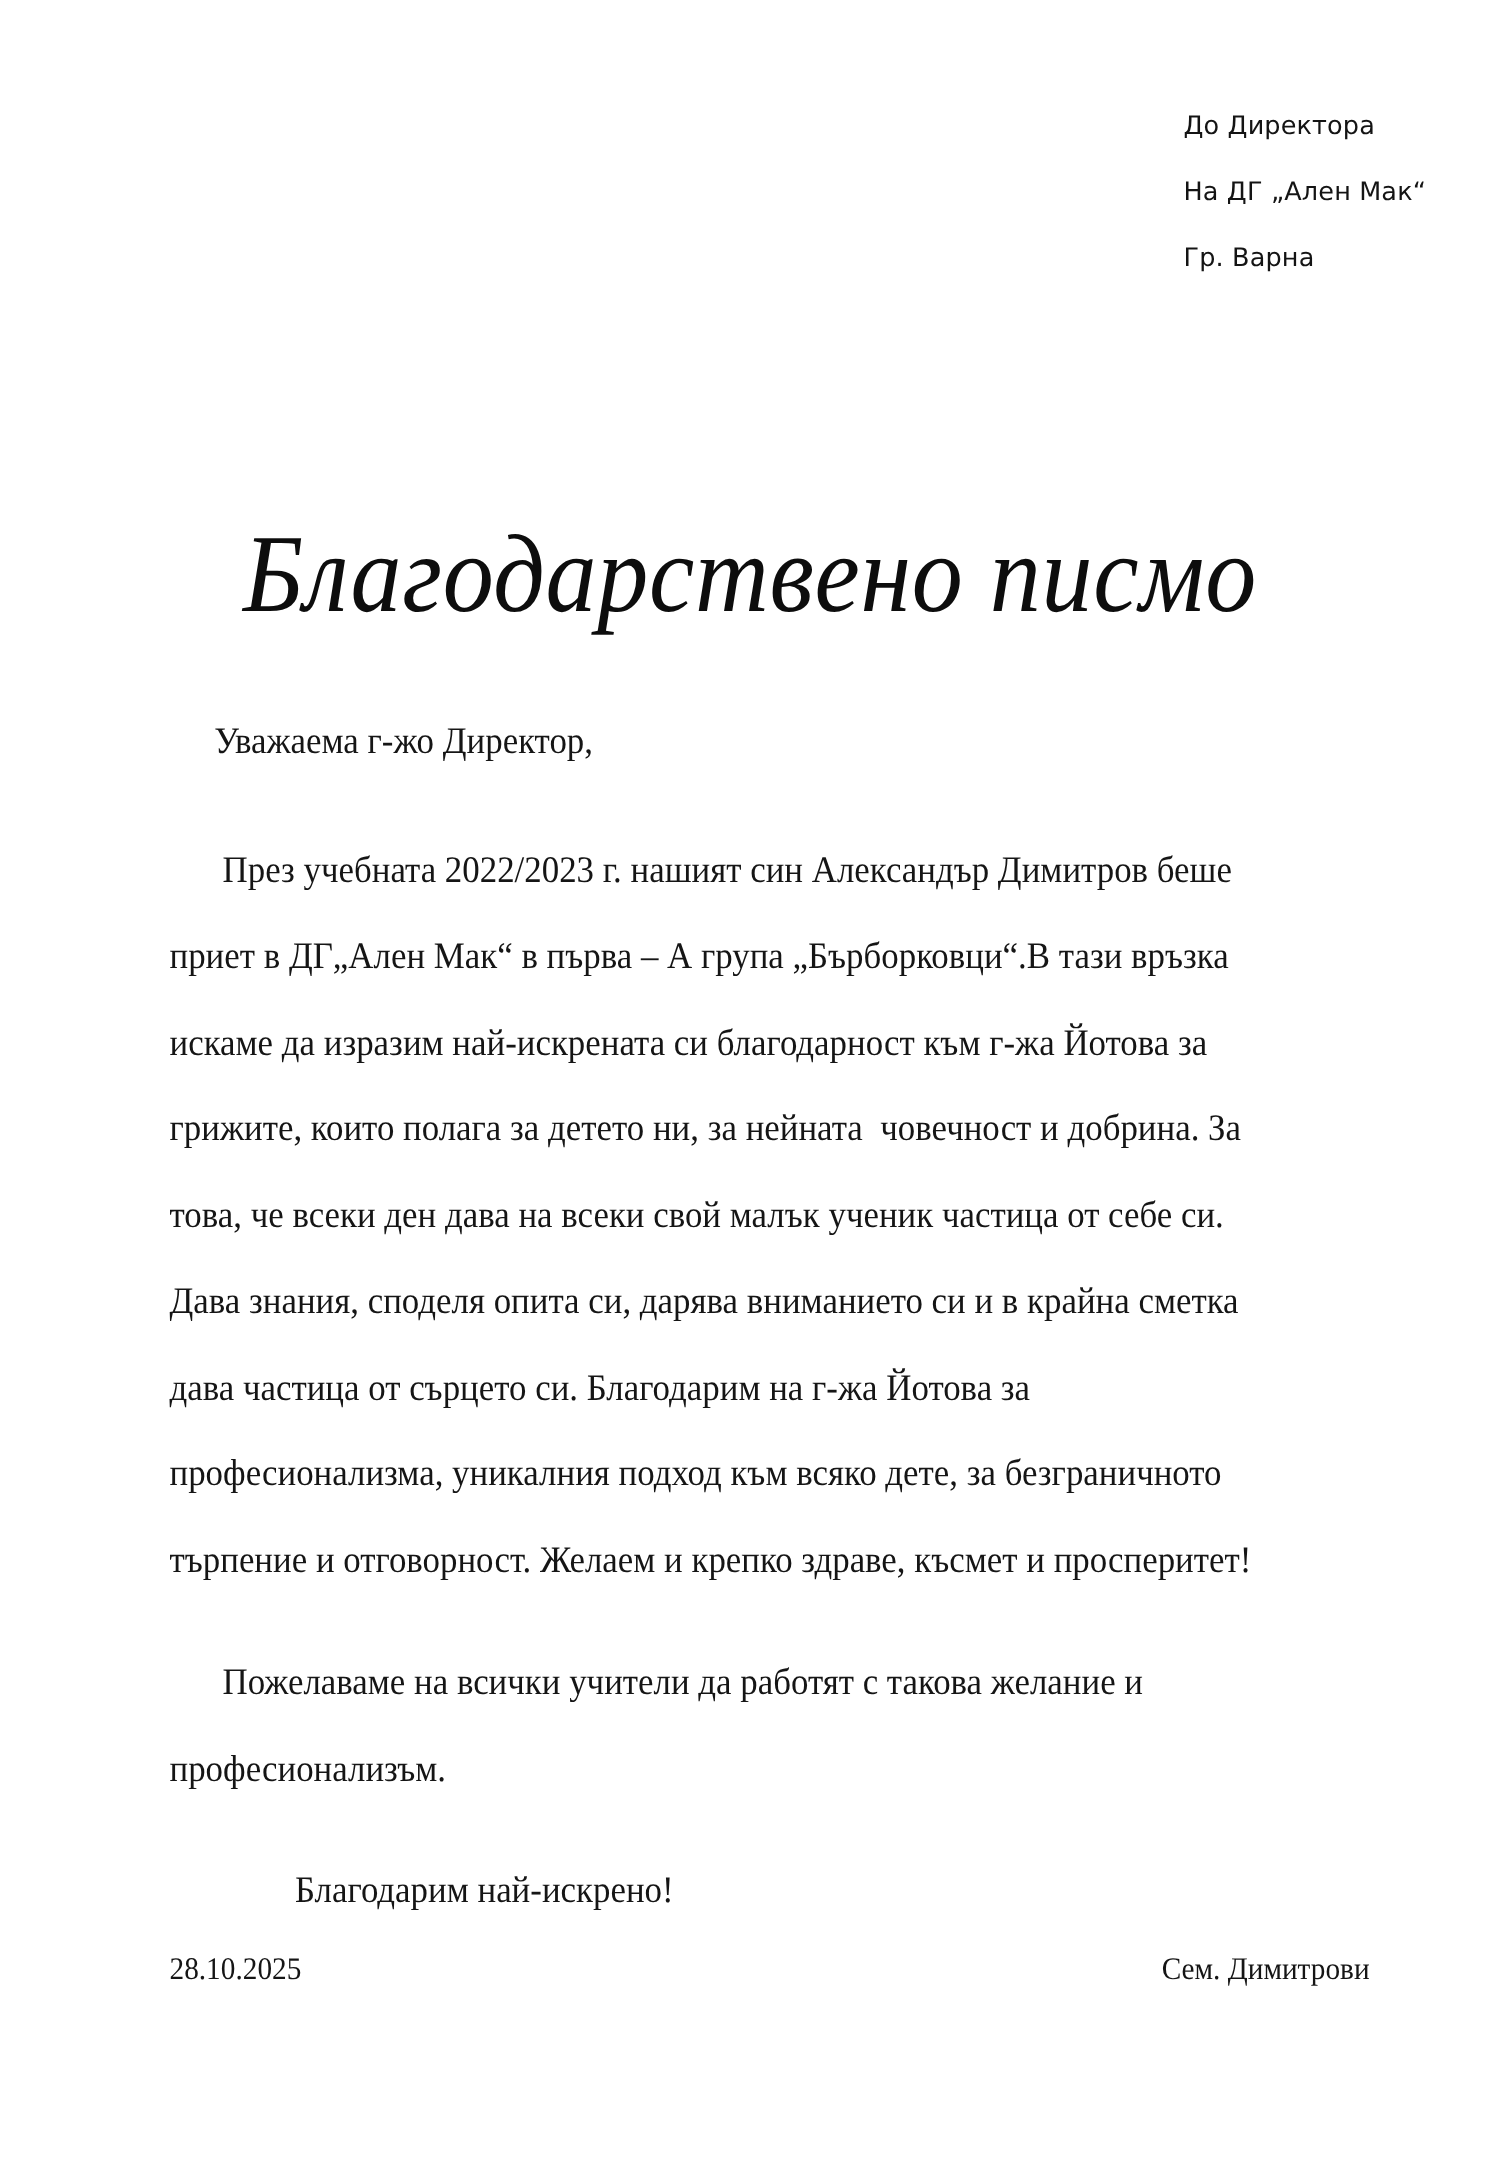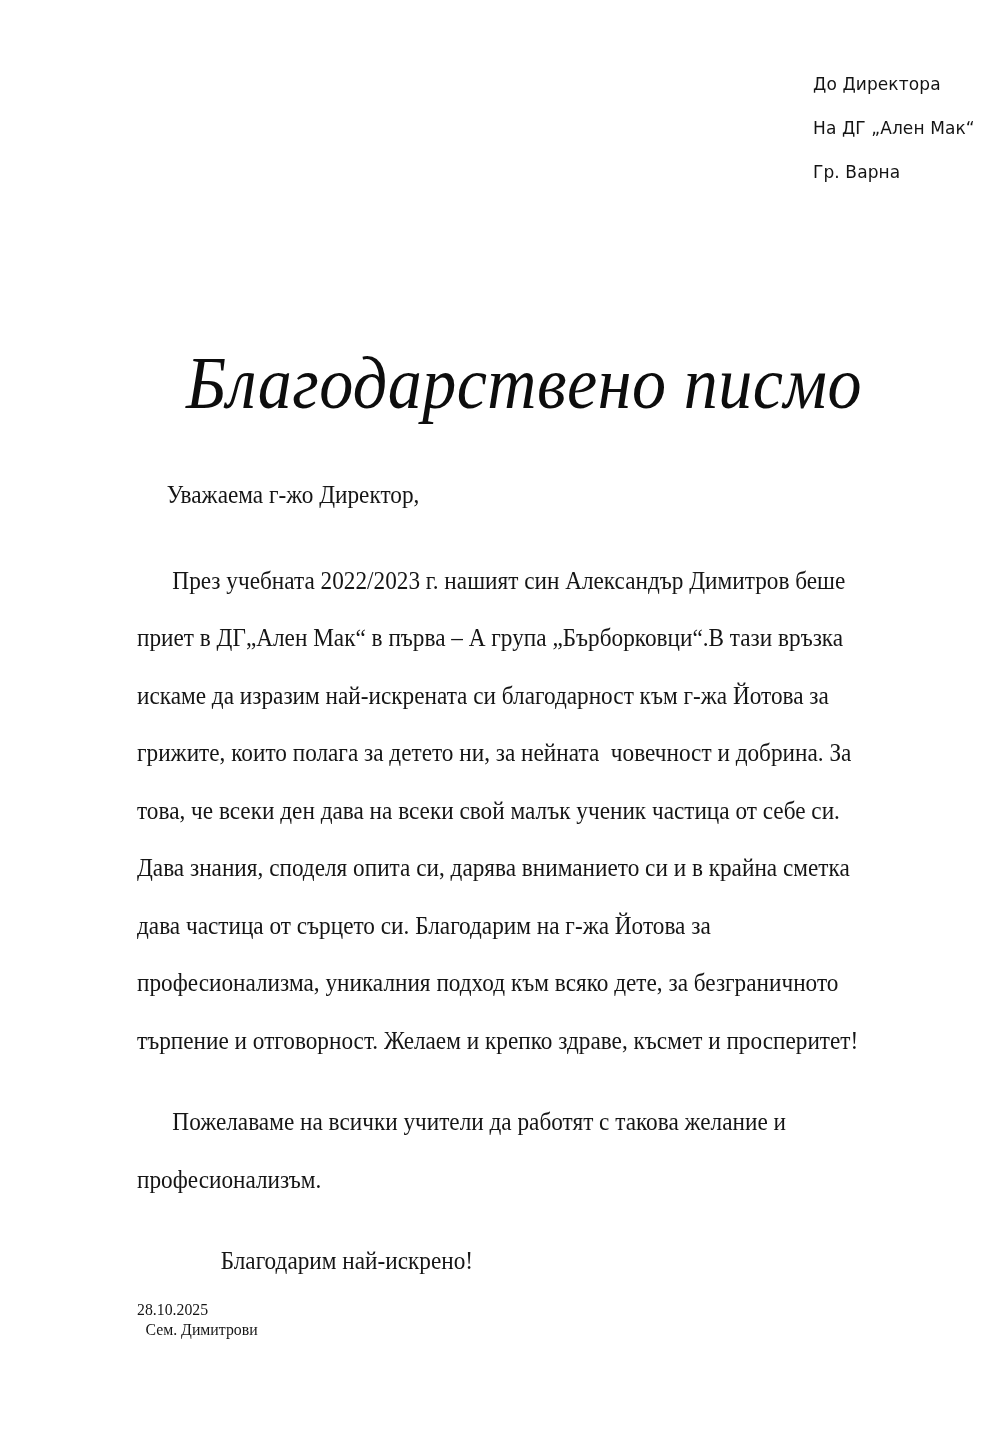--- a/index.html
+++ b/index.html
@@ -15,21 +15,20 @@
     overflow: hidden;
     font-family: "Liberation Serif", "DejaVu Serif", serif;
     color: #1a1a1a;
     -webkit-font-smoothing: antialiased;
   }
 
   .page {
     position: absolute;
     inset: 0;
     background: #ffffff;
-    margin-left: 24px;
   }
 
   
   .addressee {
     position: absolute;
     top: 62px;
     left: 789px;
     width: 260px;
     font-family: "DejaVu Sans", "Liberation Sans", sans-serif;
     font-size: 17px;
@@ -96,23 +95,22 @@
   
   .footer {
     position: absolute;
     top: 1300px;
     left: 113px;
     width: 800px;
     display: flex;
     justify-content: space-between;
     align-items: baseline;
     font-family: "Liberation Serif", "DejaVu Serif", serif;
-    font-size: 17px;
+    font-size: 21px;
     color: #151515;
-    flex-direction: column;
   }
   .footer .date { transform: scaleX(0.93); transform-origin: left center; }
   .footer .signature { transform: scaleX(0.93); transform-origin: right center; }
 </style>
 </head>
 <body>
 
 <div class="page">
 
   <div class="addressee">

